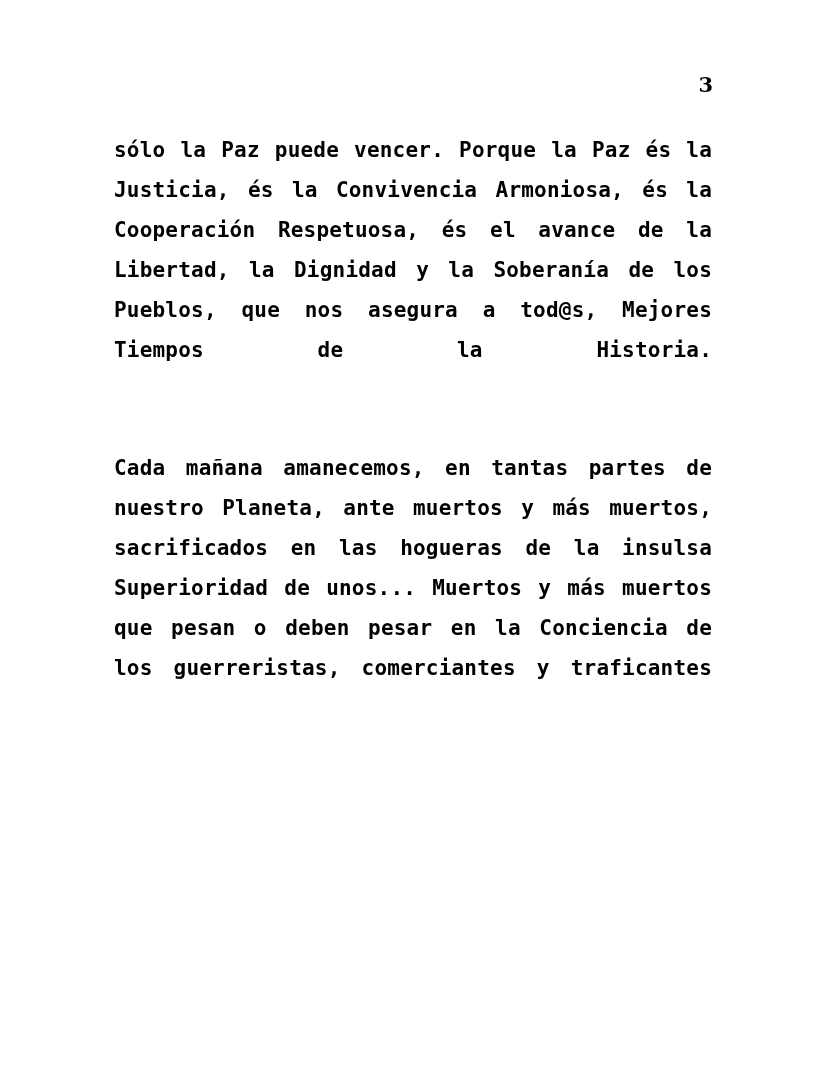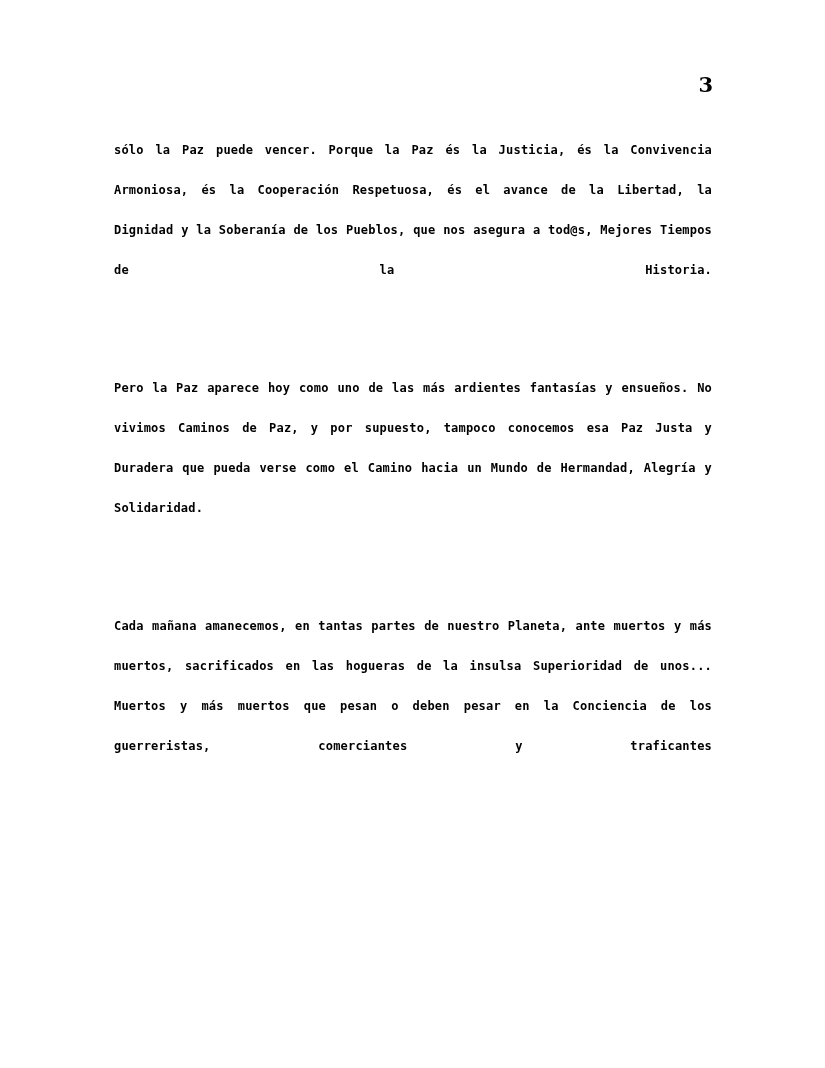--- a/index.html
+++ b/index.html
@@ -33,21 +33,21 @@
     letter-spacing: 0px;
   }
   .body-text {
     position: absolute;
     top: 130px;
     left: 114px;
     width: 598px;
   }
   p.para {
     margin: 0 0 38px 0;
-    font-size: 12px;
+    font-size: 21px;
     line-height: 40px;
     text-align: justify;
     text-justify: inter-word;
     letter-spacing: 0.2px;
     word-spacing: 0px;
     font-weight: bold;
   }
   p.para:last-child {
     margin-bottom: 0;
   }
@@ -60,17 +60,16 @@
 </style>
 </head>
 <body>
 
 <div class="page">
 
   <div class="page-number">3</div>
 
   <div class="body-text">
     <p class="para">sólo la Paz puede vencer. Porque la Paz és la Justicia, és la Convivencia Armoniosa, és la Cooperación Respetuosa, és el avance de la Libertad, la Dignidad y la Soberanía de los Pueblos, que nos asegura a tod@s, Mejores Tiempos de la Historia.</p>
-    <p class="para">Pero la Paz aparece hoy como uno de las más ardientes fantasías y ensueños. No vivimos Caminos de Paz, y por supuesto, tampoco conocemos esa Paz Justa y Duradera que pueda verse como el Camino hacia un Mundo de Hermandad, Alegría y Solidaridad.</p>
     <p class="para">Cada mañana amanecemos, en tantas partes de nuestro Planeta, ante muertos y más muertos, sacrificados en las hogueras de la insulsa Superioridad de unos... Muertos y más muertos que pesan o deben pesar en la Conciencia de los guerreristas, comerciantes y traficantes</p>
   </div>
 
 </div>
 
 </body></html>

